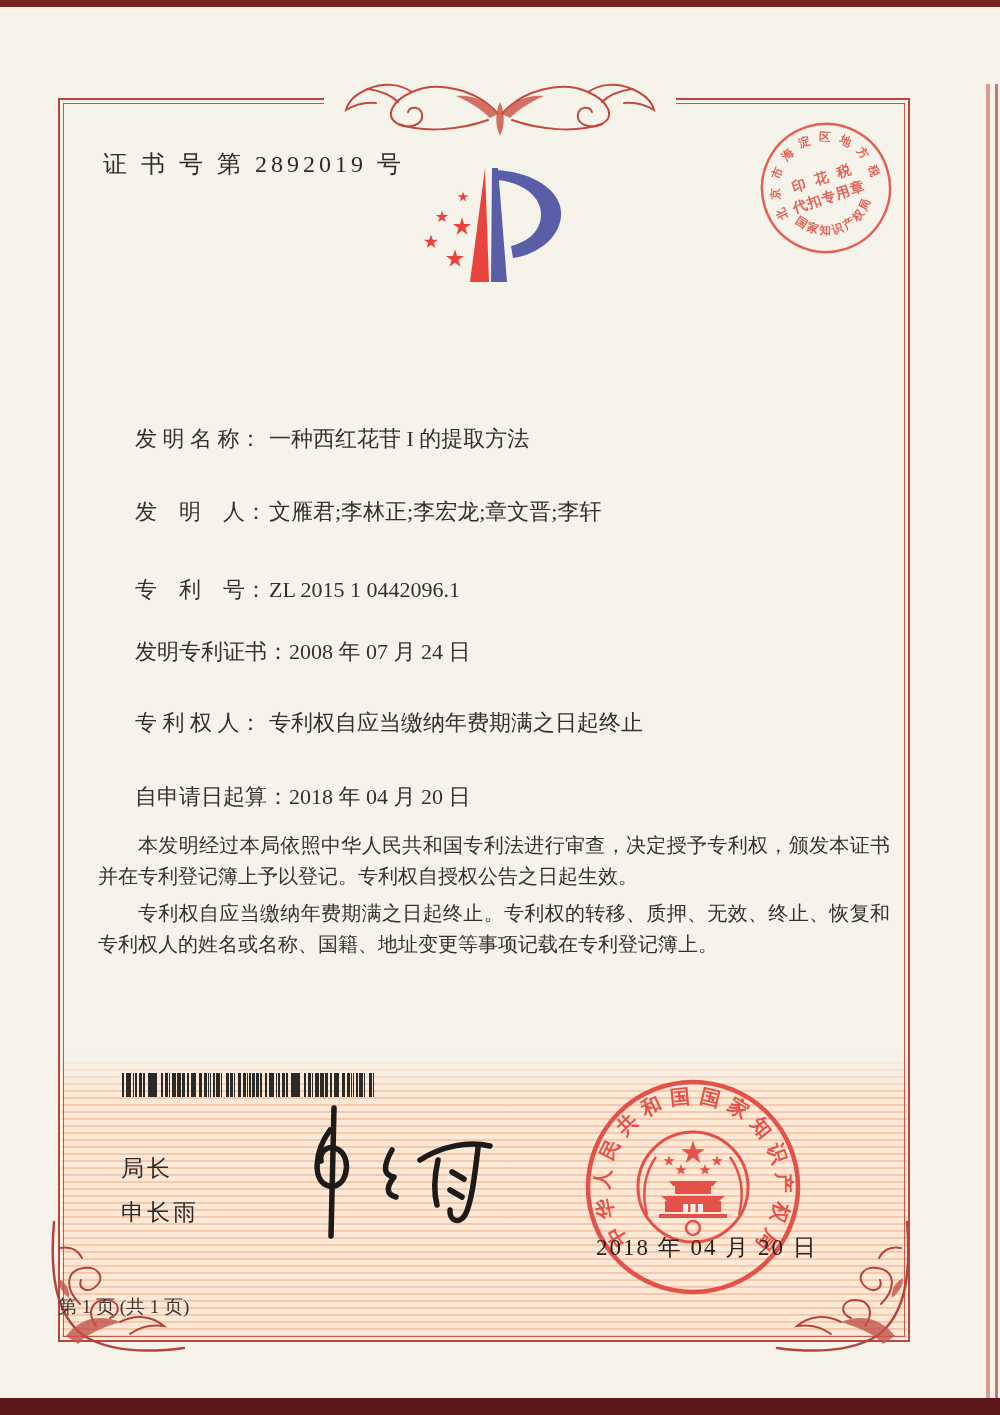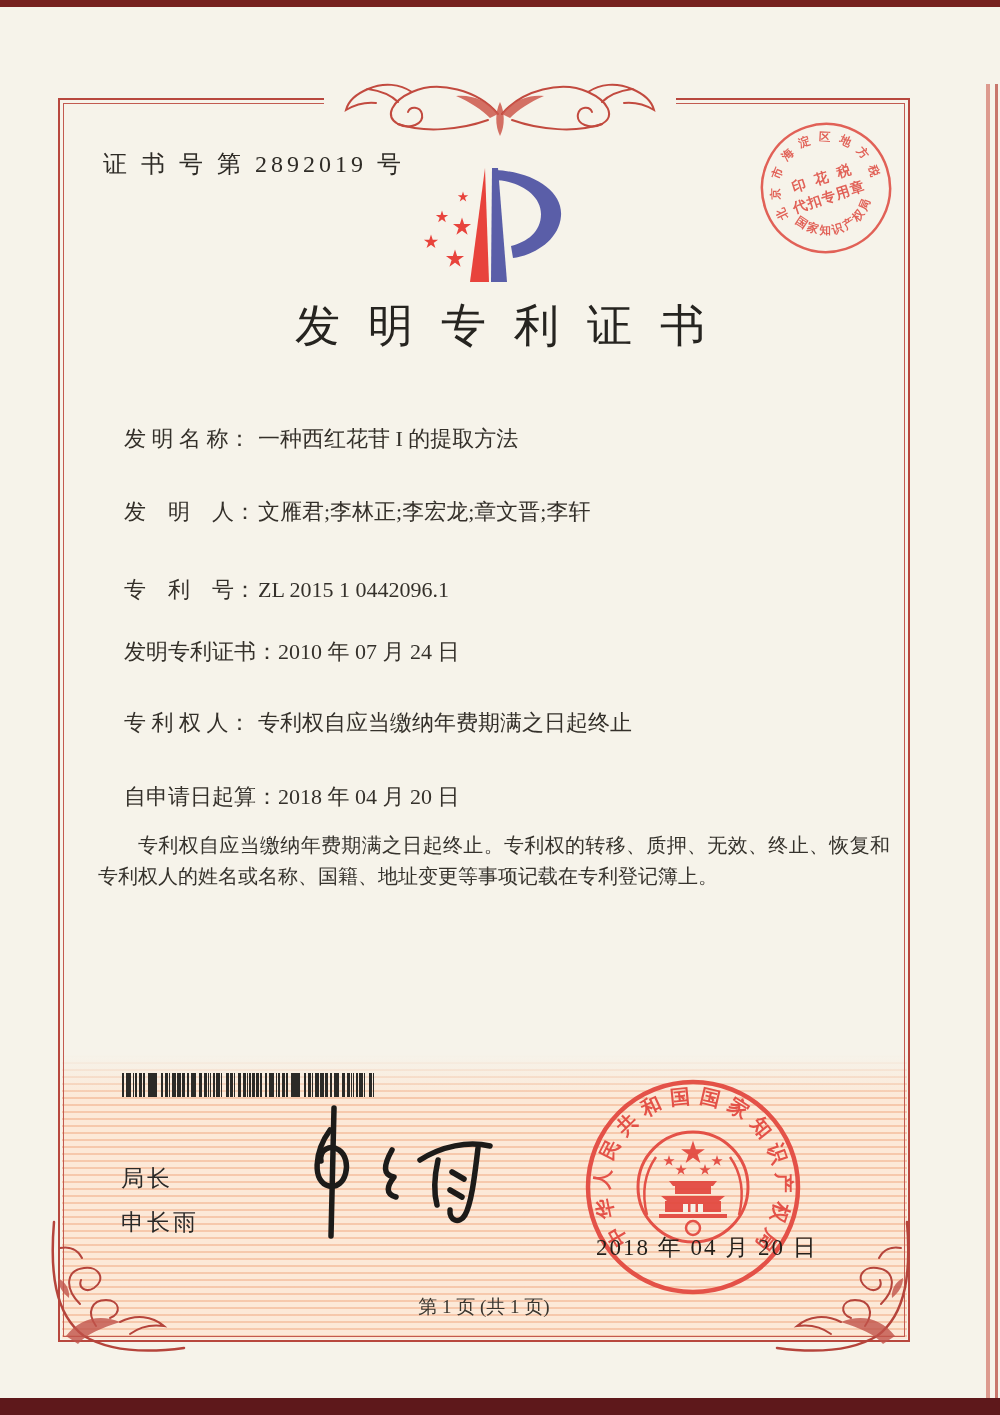--- a/index.html
+++ b/index.html
@@ -23,41 +23,41 @@
        repeating-linear-gradient(180deg,rgba(240,168,128,.5) 0 1.6px,rgba(253,243,232,0) 1.6px 7px);}
 
   .cert-no{position:absolute;left:103px;top:148px;font-size:24px;letter-spacing:4px;color:#2e2b26;}
 
   .logo{position:absolute;left:385px;top:150px;}
 
   .title{position:absolute;left:0;top:296px;width:1000px;text-align:center;font-size:45px;
          letter-spacing:28px;text-indent:28px;color:#262420;font-weight:500;}
 
   .fields{position:absolute;left:120px;top:0;width:720px;}
-  .field{position:absolute;left:4px;font-size:22px;white-space:pre;color:#34302a;}
+  .field{position:absolute;left:15px;font-size:22px;white-space:pre;color:#34302a;}
   .field .lab{display:inline-block;min-width:134px;}
   .f0{top:424px;} .f1{top:497px;} .f2{top:567px;margin-top:8px;} .f3{top:637px;} .f4{top:708px;} .f5{top:782px;}
 
   .body-text{position:absolute;left:98px;top:830px;width:792px;font-size:20px;line-height:31px;
              text-align:justify;color:#35322c;}
   .body-text p{margin:0 0 6px 0;text-indent:2em;}
 
   .barcode{position:absolute;left:122px;top:1073px;width:252px;height:24px;
      background:
       repeating-linear-gradient(90deg,#2b2a27 0 2px,transparent 2px 4px,#2b2a27 4px 7px,transparent 7px 8px,#2b2a27 8px 9px,transparent 9px 13px),
       repeating-linear-gradient(90deg,#2b2a27 0 1px,transparent 1px 6px,#2b2a27 6px 8px,transparent 8px 11px);}
 
   .director{position:absolute;left:121px;top:1146px;font-family:"Liberation Sans","DejaVu Sans",sans-serif;
-            font-size:23px;letter-spacing:3px;color:#2b2a28;line-height:44px;margin-top:10px;}
+            font-size:23px;letter-spacing:3px;color:#2b2a28;line-height:44px;}
   .signature{position:absolute;left:272px;top:1098px;}
 
   .seal{position:absolute;left:543px;top:1037px;}
   .seal-date{position:absolute;left:596px;top:1232px;font-size:23px;letter-spacing:2px;color:#231f1a;z-index:5;}
 
-  .footer{position:absolute;left:58px;top:1294px;width:852px;text-align:center;font-size:19px;color:#3a362f;}
+  .footer{position:absolute;left:58px;top:1294px;width:852px;text-align:left;font-size:19px;color:#3a362f;}
 
   .tax-stamp{position:absolute;left:746px;top:108px;}
 
   .ornament-top{position:absolute;left:320px;top:70px;}
   .flourish-bl{position:absolute;left:36px;top:1218px;}
   .flourish-br{position:absolute;left:775px;top:1218px;transform:scaleX(-1);}
 </style>
 </head>
 <body>
 
@@ -133,32 +133,32 @@
     <path d="M110,20 C150,22 178,42 176,66 C174,92 146,106 128,108 L126,96 C142,92 156,82 156,64 C156,44 132,30 108,30 Z" fill="#5a5ea8"></path>
     <g fill="#e8433c">
       <use href="#star" transform="translate(78,47) scale(0.55)"></use>
       <use href="#star" transform="translate(57,67) scale(0.65)"></use>
       <use href="#star" transform="translate(77,77) scale(0.95)"></use>
       <use href="#star" transform="translate(46,92) scale(0.75)"></use>
       <use href="#star" transform="translate(70,109) scale(0.95)"></use>
     </g>
   </svg>
 
-  <div class="title">发明专利证书</div>
 
   <div class="fields">
     <div class="field f0"><span class="lab">发 明 名 称：</span><span>一种西红花苷 I 的提取方法</span></div>
     <div class="field f1"><span class="lab">发　明　人：</span><span>文雁君;李林正;李宏龙;章文晋;李轩</span></div>
     <div class="field f2"><span class="lab">专　利　号：</span><span>ZL 2015 1 0442096.1</span></div>
-    <div class="field f3"><span class="lab">发明专利证书：</span><span>2010 年 07 月 24 日</span></div>
+    <div class="field f3"><span class="lab">发明专利证书：</span><span>2008 年 07 月 24 日</span></div>
     <div class="field f4"><span class="lab">专 利 权 人：</span><span>专利权自应当缴纳年费期满之日起终止</span></div>
     <div class="field f5"><span class="lab">自申请日起算：</span><span>2018 年 04 月 20 日</span></div>
   </div>
 
   <div class="body-text">
+    <p>本发明经过本局依照中华人民共和国专利法进行审查，决定授予专利权，颁发本证书并在专利登记簿上予以登记。专利权自授权公告之日起生效。</p>
     <p>专利权自应当缴纳年费期满之日起终止。专利权的转移、质押、无效、终止、恢复和专利权人的姓名或名称、国籍、地址变更等事项记载在专利登记簿上。</p>
   </div>
 
   <div class="barcode"></div>
 
   <div class="director">
     <div>局长</div>
     <div>申长雨</div>
   </div>
 

